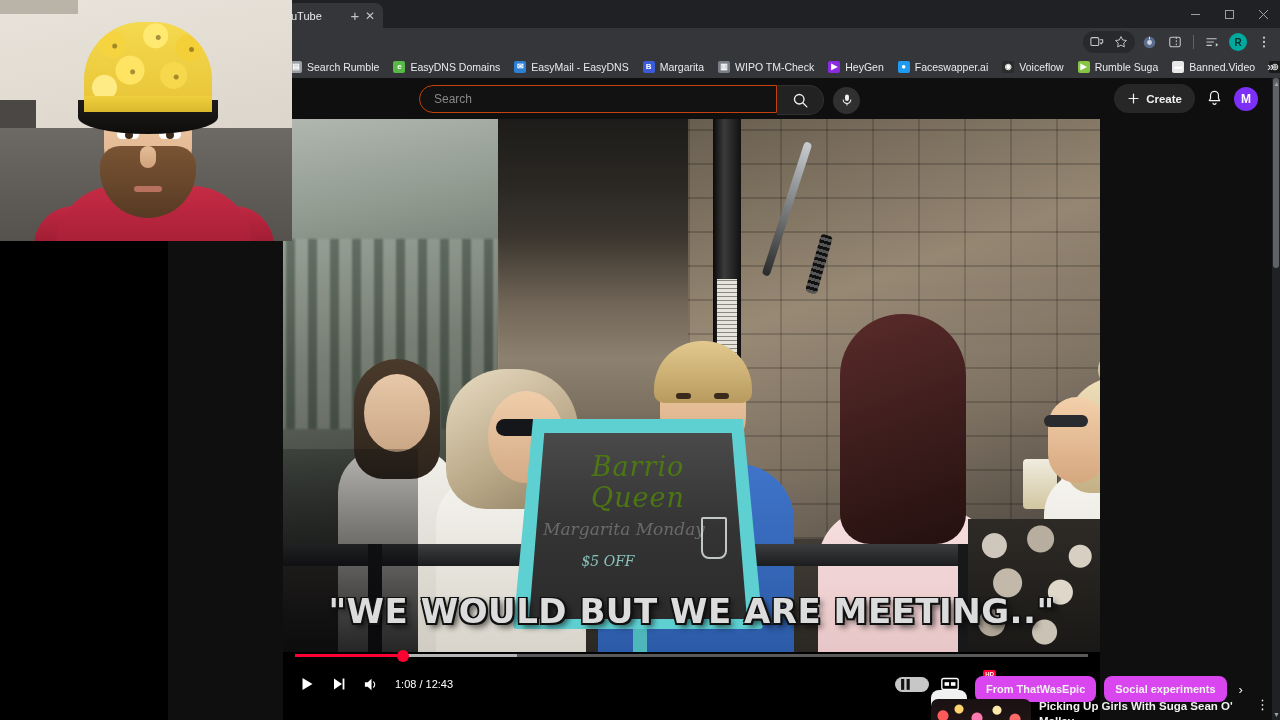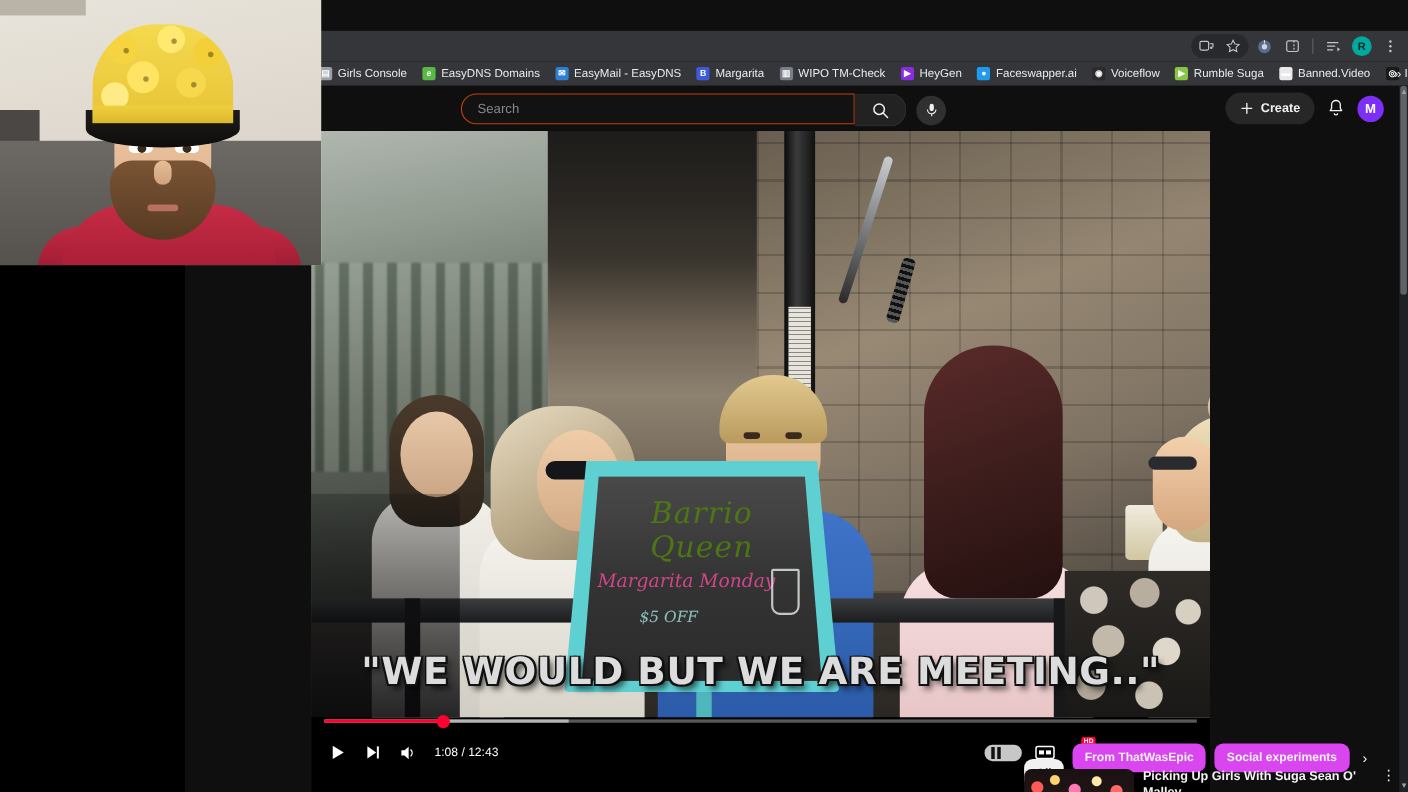--- a/index.html
+++ b/index.html
@@ -262,21 +262,21 @@
     background: linear-gradient(180deg,#4a4a4a,#343434 50%,#2b2b2b);
     clip-path: polygon(7% 0, 93% 0, 100% 100%, 0% 100%);
   }
   .chalk1 {
     position: absolute; left: 30px; top: 32px; width: 190px; text-align: center;
     color: #4d7c0f; font-family: "DejaVu Serif", serif; font-style: italic;
     font-size: 27px; opacity: .92; letter-spacing: 1px;
   }
   .chalk2 {
     position: absolute; left: 26px; top: 100px; width: 170px; text-align: center;
-    color: #ec4899; font-family: "DejaVu Serif", serif; font-style: italic;
+    color: #737373; font-family: "DejaVu Serif", serif; font-style: italic;
     font-size: 17px; opacity: .85;
   }
   .chalk3 {
     position: absolute; left: 40px; top: 134px; width: 110px; text-align: center;
     color: #9fe6dd; font-family: "DejaVu Serif", serif; font-style: italic;
     font-size: 14px; opacity: .8;
   }
   .chalk-glass {
     position: absolute; left: 188px; top: 98px; width: 26px; height: 42px;
     border: 2px solid rgba(240,250,248,.75); border-radius: 2px 2px 8px 8px;
@@ -420,20 +420,44 @@
   }
 
   .black-gap { position: absolute; left: 0; top: 241px; width: 168px; height: 479px; background: #000; }
   svg { display: block; }
 </style>
 </head>
 <body>
 
 <div class="screen">
 
+  <div class="browser-tabbar">
+    <div class="tab">
+      <span class="tab-title">uTube</span>
+      <span class="tab-close">✕</span>
+    </div>
+    <div class="tab-newtab">+</div>
+    <div class="wincontrols">
+      <div class="wc">
+        <svg width="11" height="11" viewBox="0 0 11 11">
+            <rect x="1" y="5" width="9" height="1" fill="#9aa0a6"></rect>
+          </svg>
+      </div>
+      <div class="wc">
+        <svg width="11" height="11" viewBox="0 0 11 11">
+            <rect x="1.5" y="1.5" width="8" height="8" fill="none" stroke="#9aa0a6" stroke-width="1"></rect>
+          </svg>
+      </div>
+      <div class="wc">
+        <svg width="11" height="11" viewBox="0 0 11 11">
+            <path d="M1 1 L10 10 M10 1 L1 10" stroke="#9aa0a6" stroke-width="1"></path>
+          </svg>
+      </div>
+    </div>
+  </div>
 
   <div class="browser-toolbar">
     <div class="tb-right">
       <div class="tb-pill">
         <div class="tb-btn">
           <svg width="14" height="14" viewBox="0 0 16 16">
               <rect x="1" y="3" width="9" height="9" rx="1.5" fill="none" stroke="#c4c7c5" stroke-width="1.2"></rect>
               <path d="M11 5.5h3.5v3.5" fill="none" stroke="#c4c7c5" stroke-width="1.2"></path>
               <circle cx="12.8" cy="9.5" r="1.3" fill="#c4c7c5"></circle>
             </svg>
@@ -473,21 +497,21 @@
             <circle cx="8" cy="8" r="1.3" fill="#c4c7c5"></circle>
             <circle cx="8" cy="13" r="1.3" fill="#c4c7c5"></circle>
           </svg>
       </div>
     </div>
   </div>
 
   <div class="bookmarks" id="bookmarks-bar">
       <div class="bm">
         <span class="bm-ico" style="background: rgb(154, 160, 166);">▤</span>
-        <span>Girls Console</span>
+        <span>Search Rumble</span>
       </div>
       <div class="bm">
         <span class="bm-ico" style="background: rgb(88, 185, 71);">e</span>
         <span>EasyDNS Domains</span>
       </div>
       <div class="bm">
         <span class="bm-ico" style="background: rgb(45, 127, 211);">✉</span>
         <span>EasyMail - EasyDNS</span>
       </div>
       <div class="bm">

